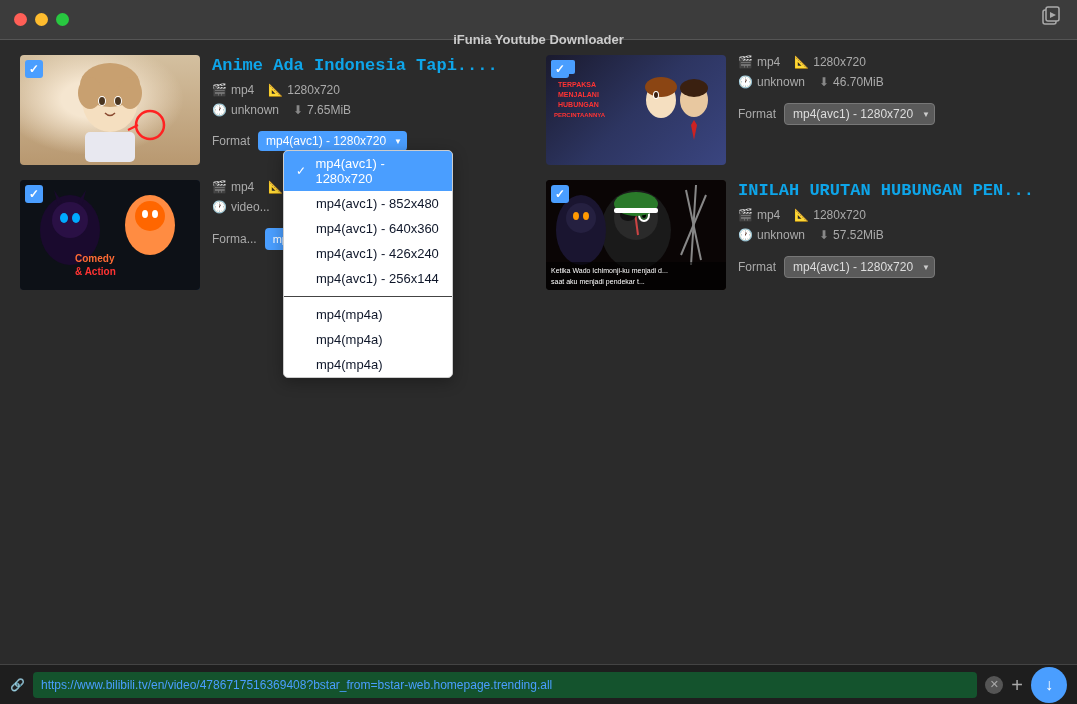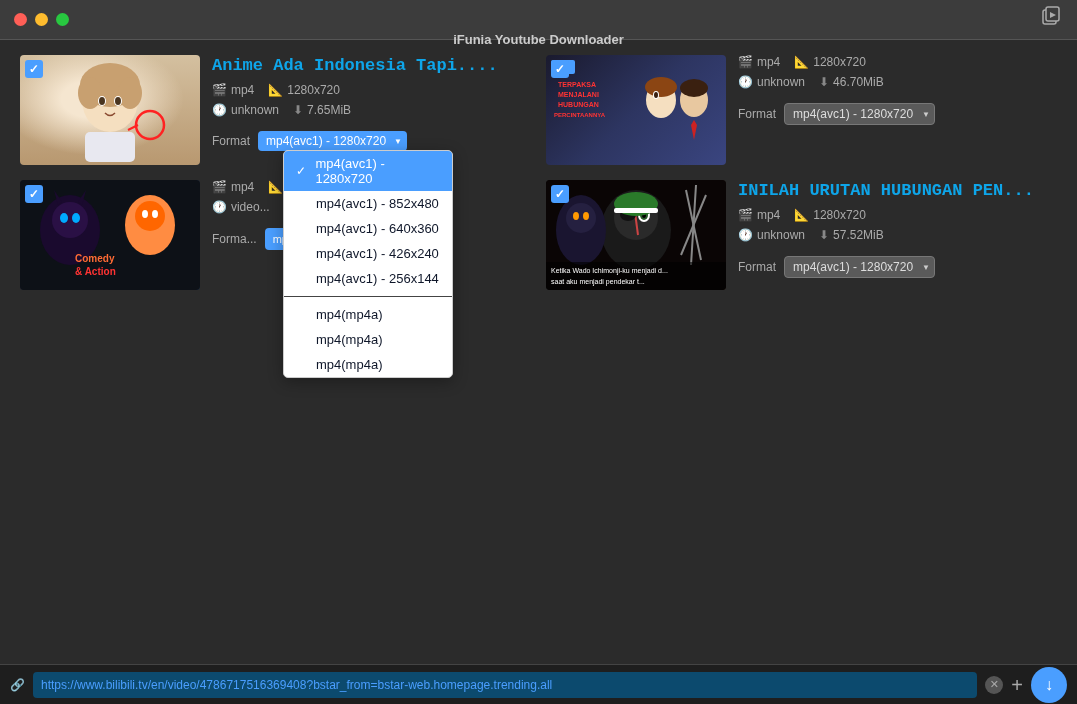--- a/index.html
+++ b/index.html
@@ -270,21 +270,21 @@
       gap: 8px;
       padding: 0 10px;
       border-top: 1px solid #444;
     }
     .url-icon {
       color: #888;
       font-size: 12px;
     }
     .url-input {
       flex: 1;
-      background: #0c4a6e;
+      background: #14532d;
       border: none;
       border-radius: 4px;
       padding: 4px 8px;
       color: #4a9eff;
       font-size: 12px;
       outline: none;
       height: 26px;
     }
     .url-clear {
       background: #555;

